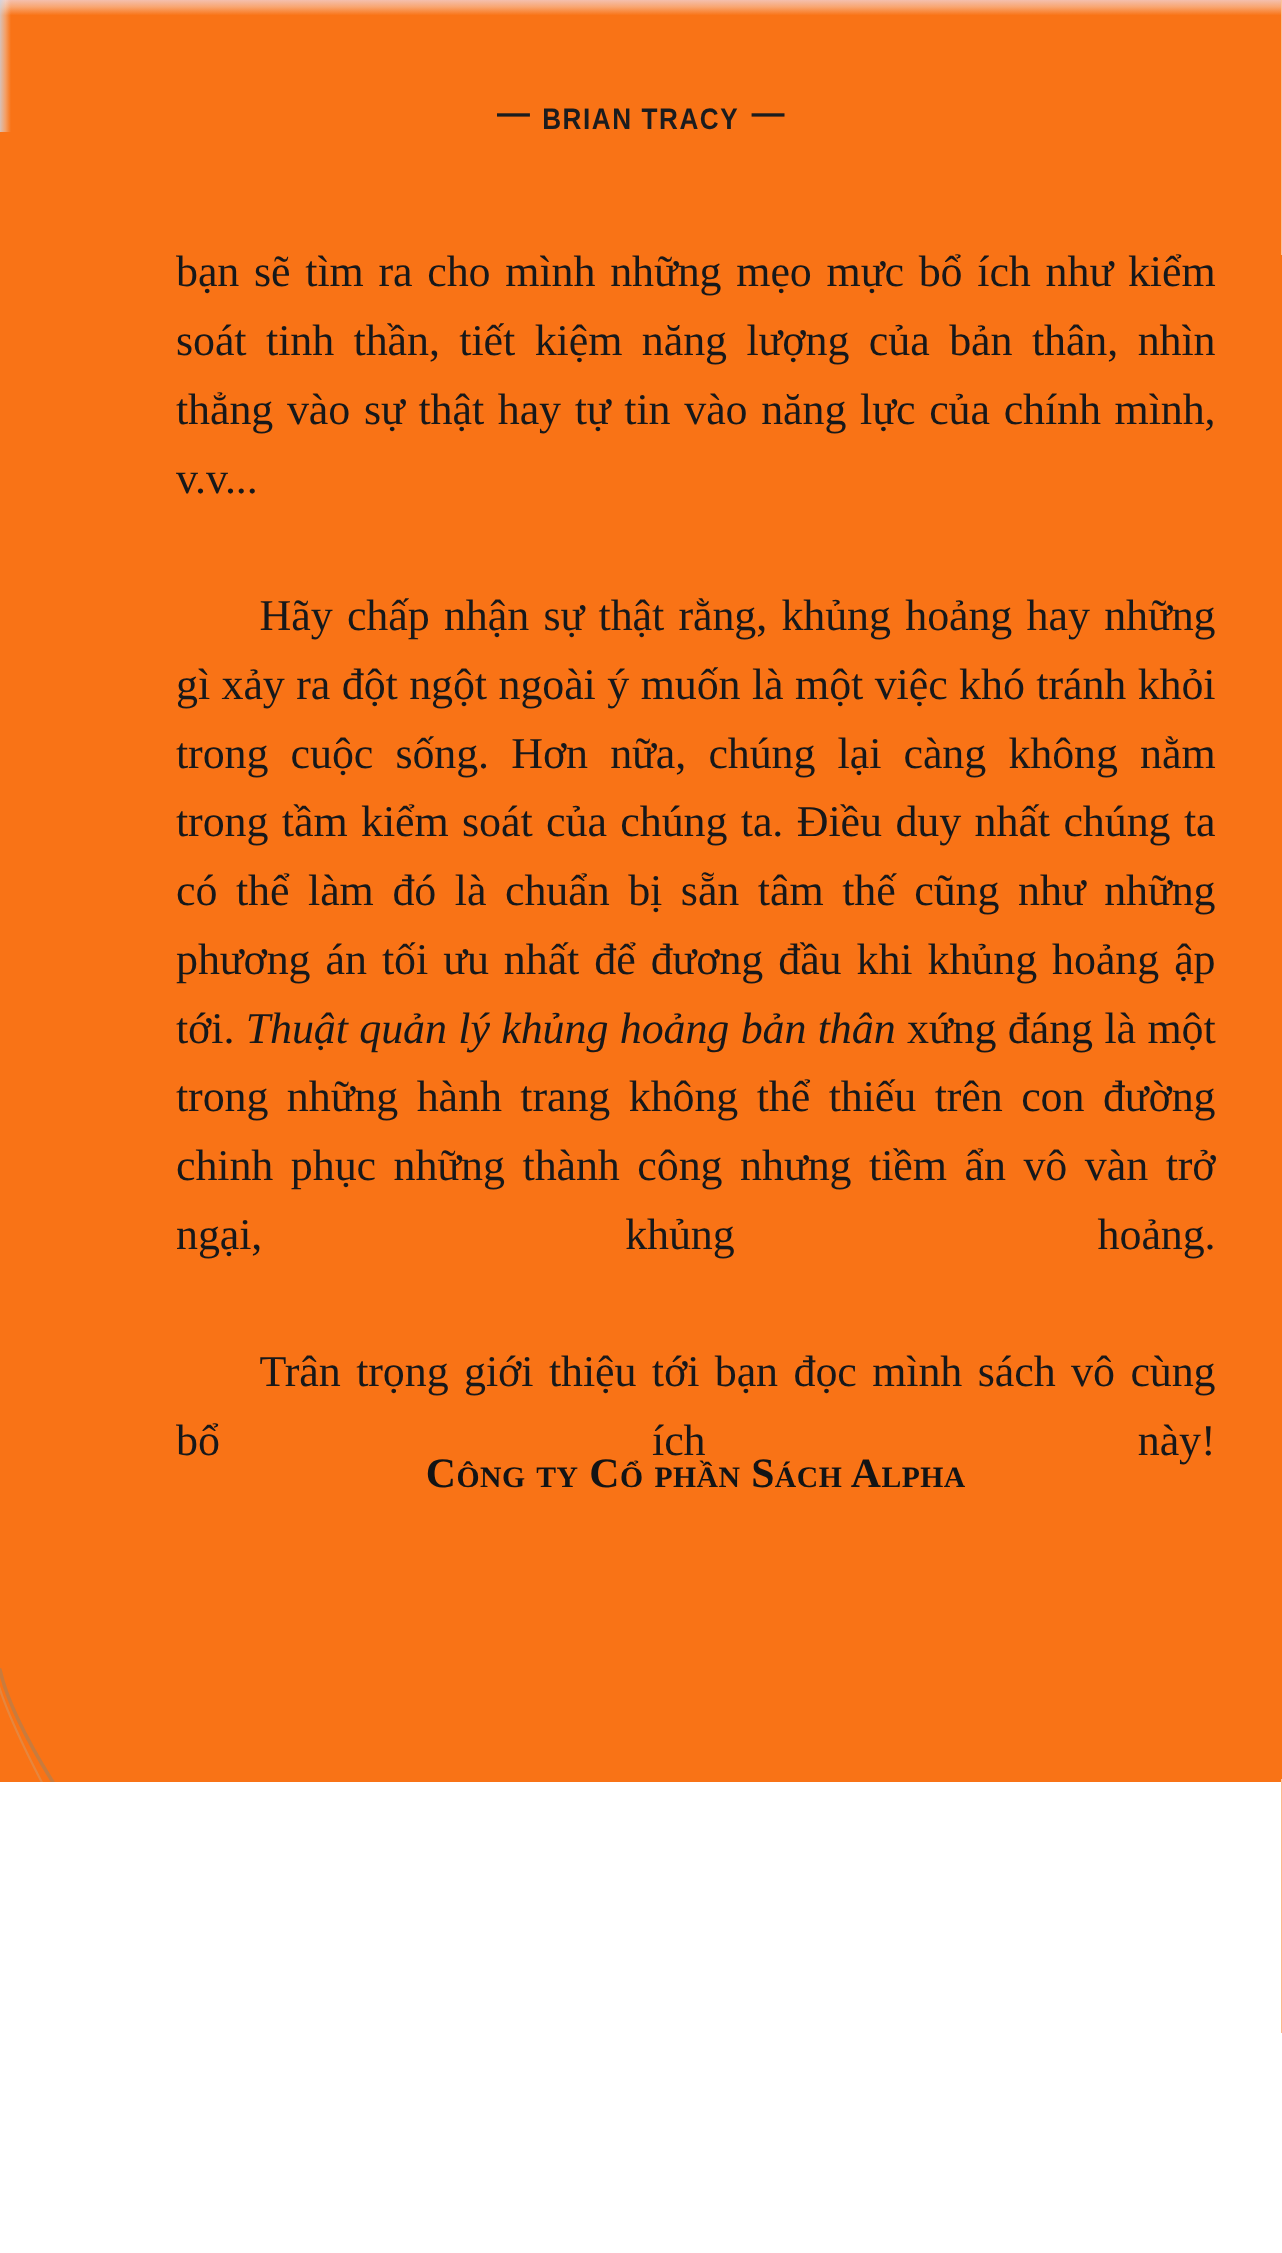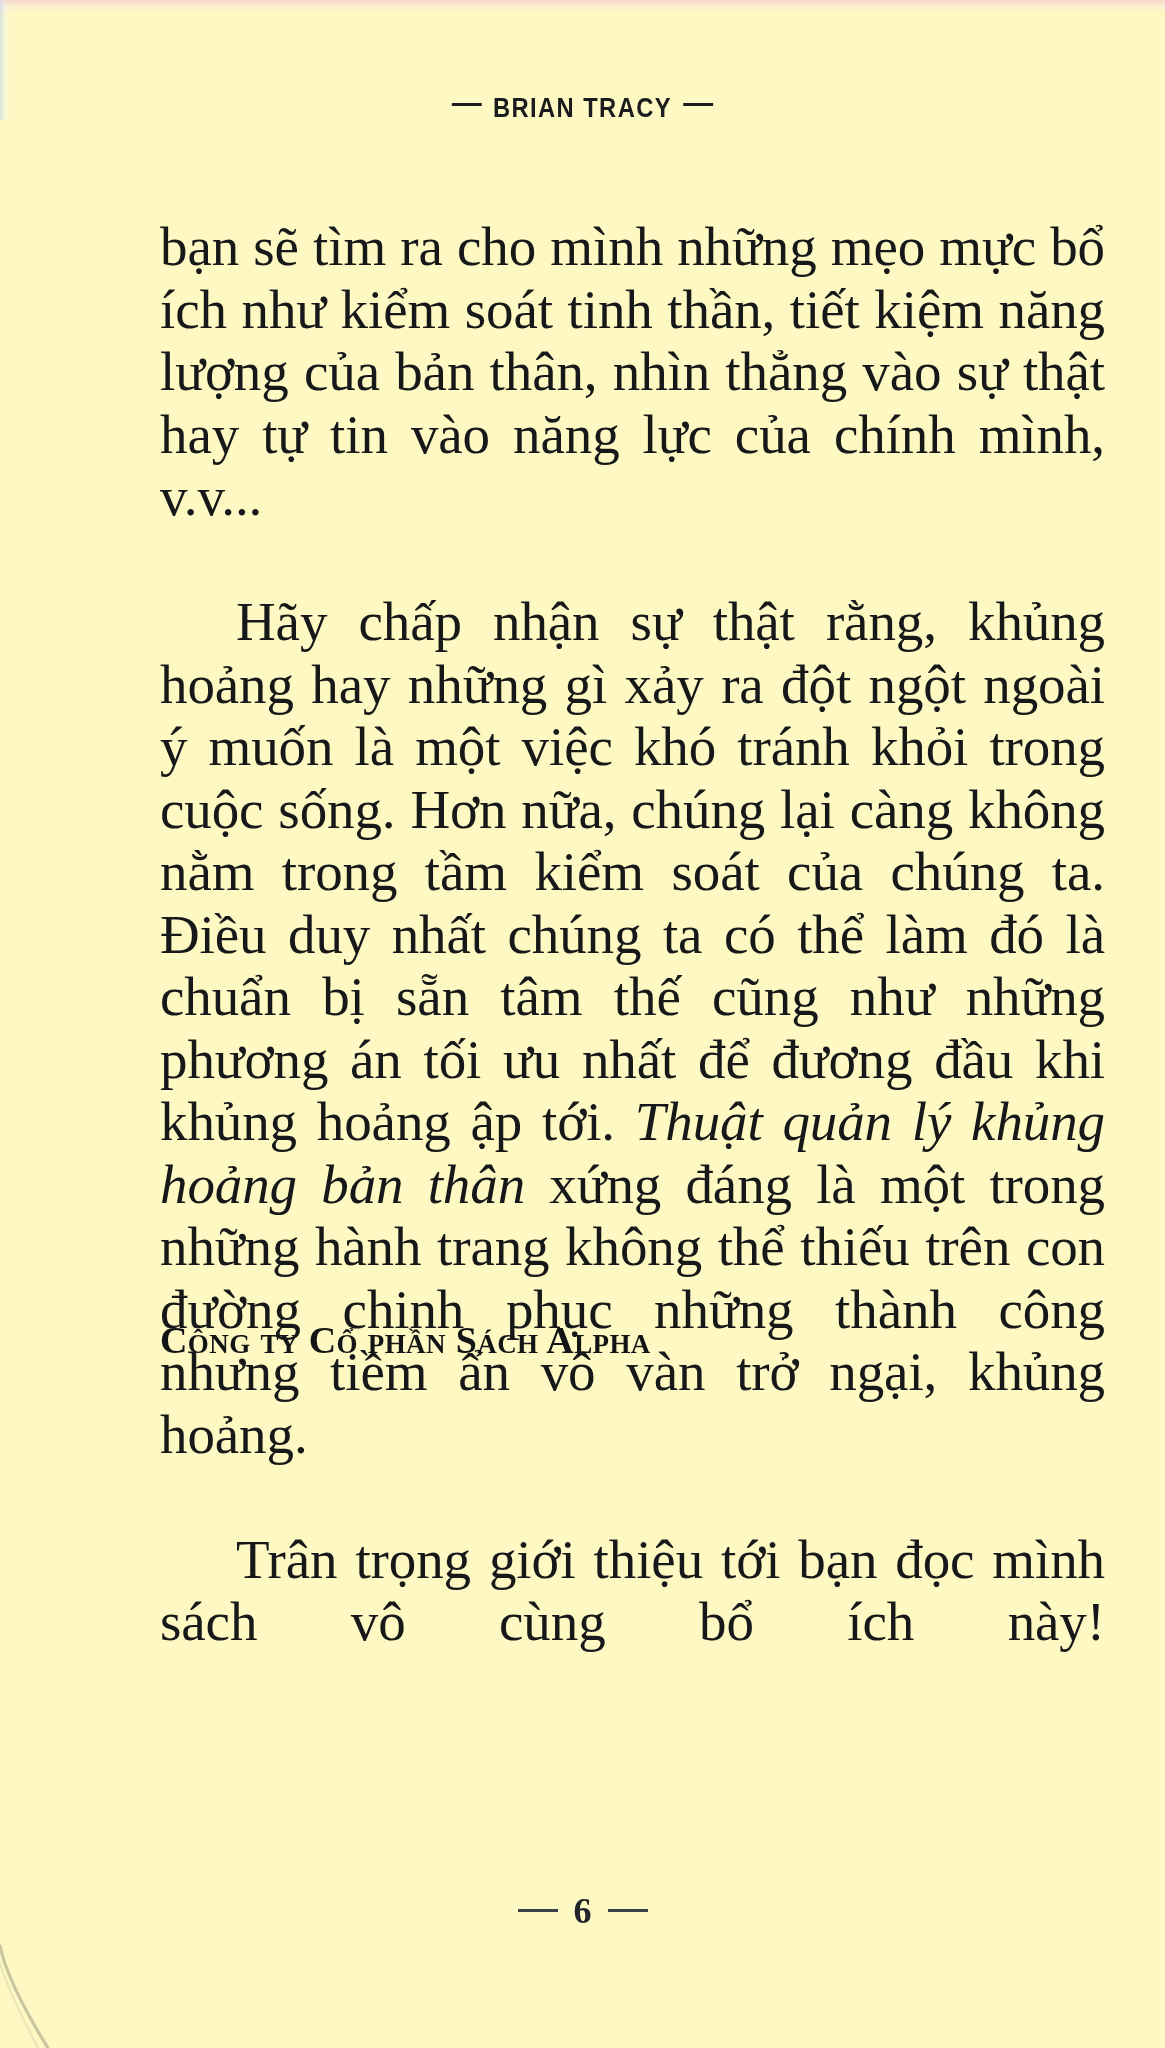--- a/index.html
+++ b/index.html
@@ -5,23 +5,23 @@
 <style>
   html, body {
     margin: 0;
     padding: 0;
     background: #ffffff;
   }
 
   .page {
     position: relative;
     width: 1165px;
-    height: 2048px;
+    height: 1620px;
     margin: 0;
-    background: #fef9c3;
+    background: #f97316;
     overflow: hidden;
     font-family: "Liberation Serif", "DejaVu Serif", serif;
     color: #17181a;
   }
 
   
   .scan-tint-top {
     position: absolute;
     left: 0; top: 0;
     width: 100%;
@@ -82,21 +82,21 @@
   
   .textblock {
     position: absolute;
     left: 160px;
     top: 216px;
     width: 945px;
   }
 
   .para {
     margin: 0;
-    font-size: 55px;
+    font-size: 40px;
     line-height: 62.5px;
     text-align: justify;
     text-justify: inter-word;
     letter-spacing: -0.1px;
     word-spacing: 0.5px;
     font-weight: 400;
     -webkit-font-smoothing: antialiased;
   }
   .para.indent {
     text-indent: 76px;
@@ -110,21 +110,21 @@
     display: inline-block;
     width: 100%;
   }
 
   
   .signature {
     position: absolute;
     left: 160px;
     top: 1318px;
     width: 945px;
-    text-align: left;
+    text-align: center;
     font-size: 38px;
     font-weight: 700;
     font-variant: small-caps;
     letter-spacing: 0.4px;
     color: #131415;
   }
 
   
   .folio {
     position: absolute;

